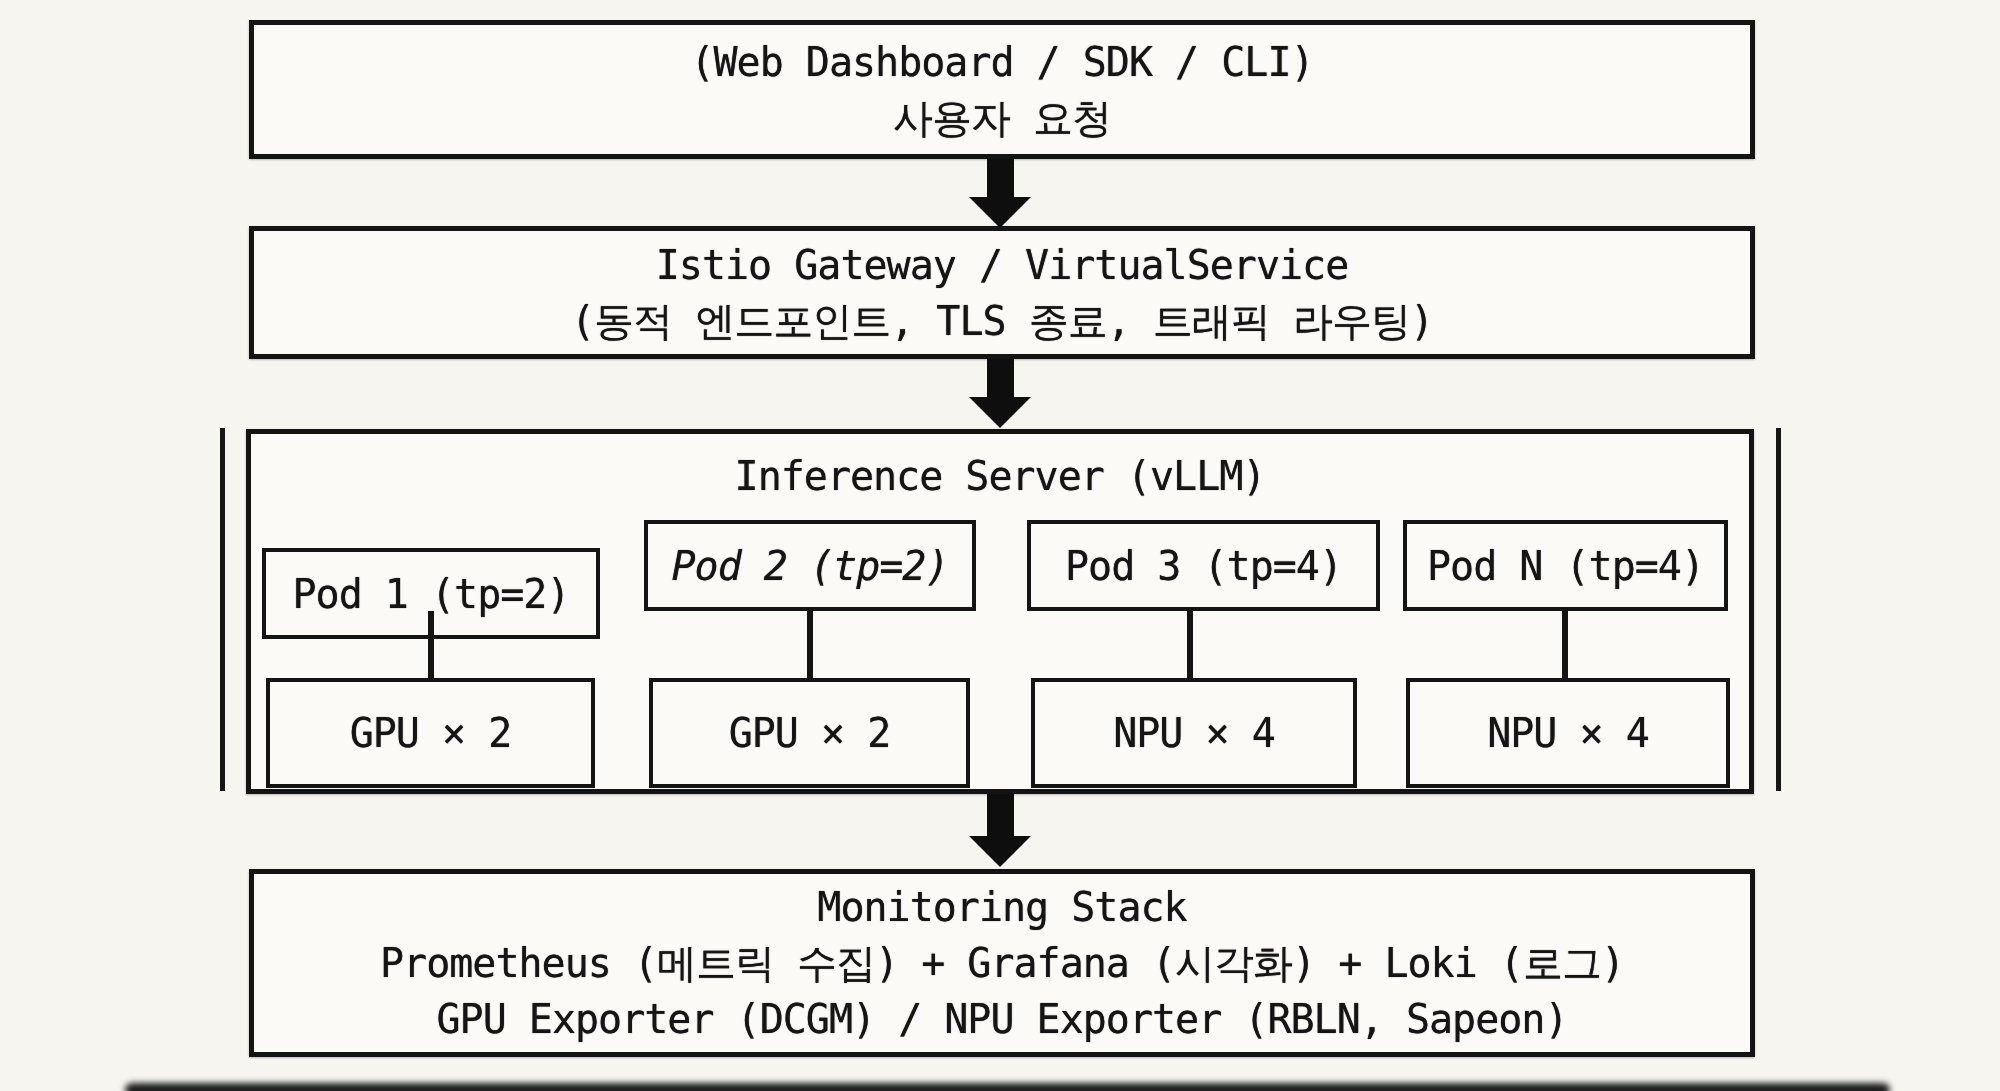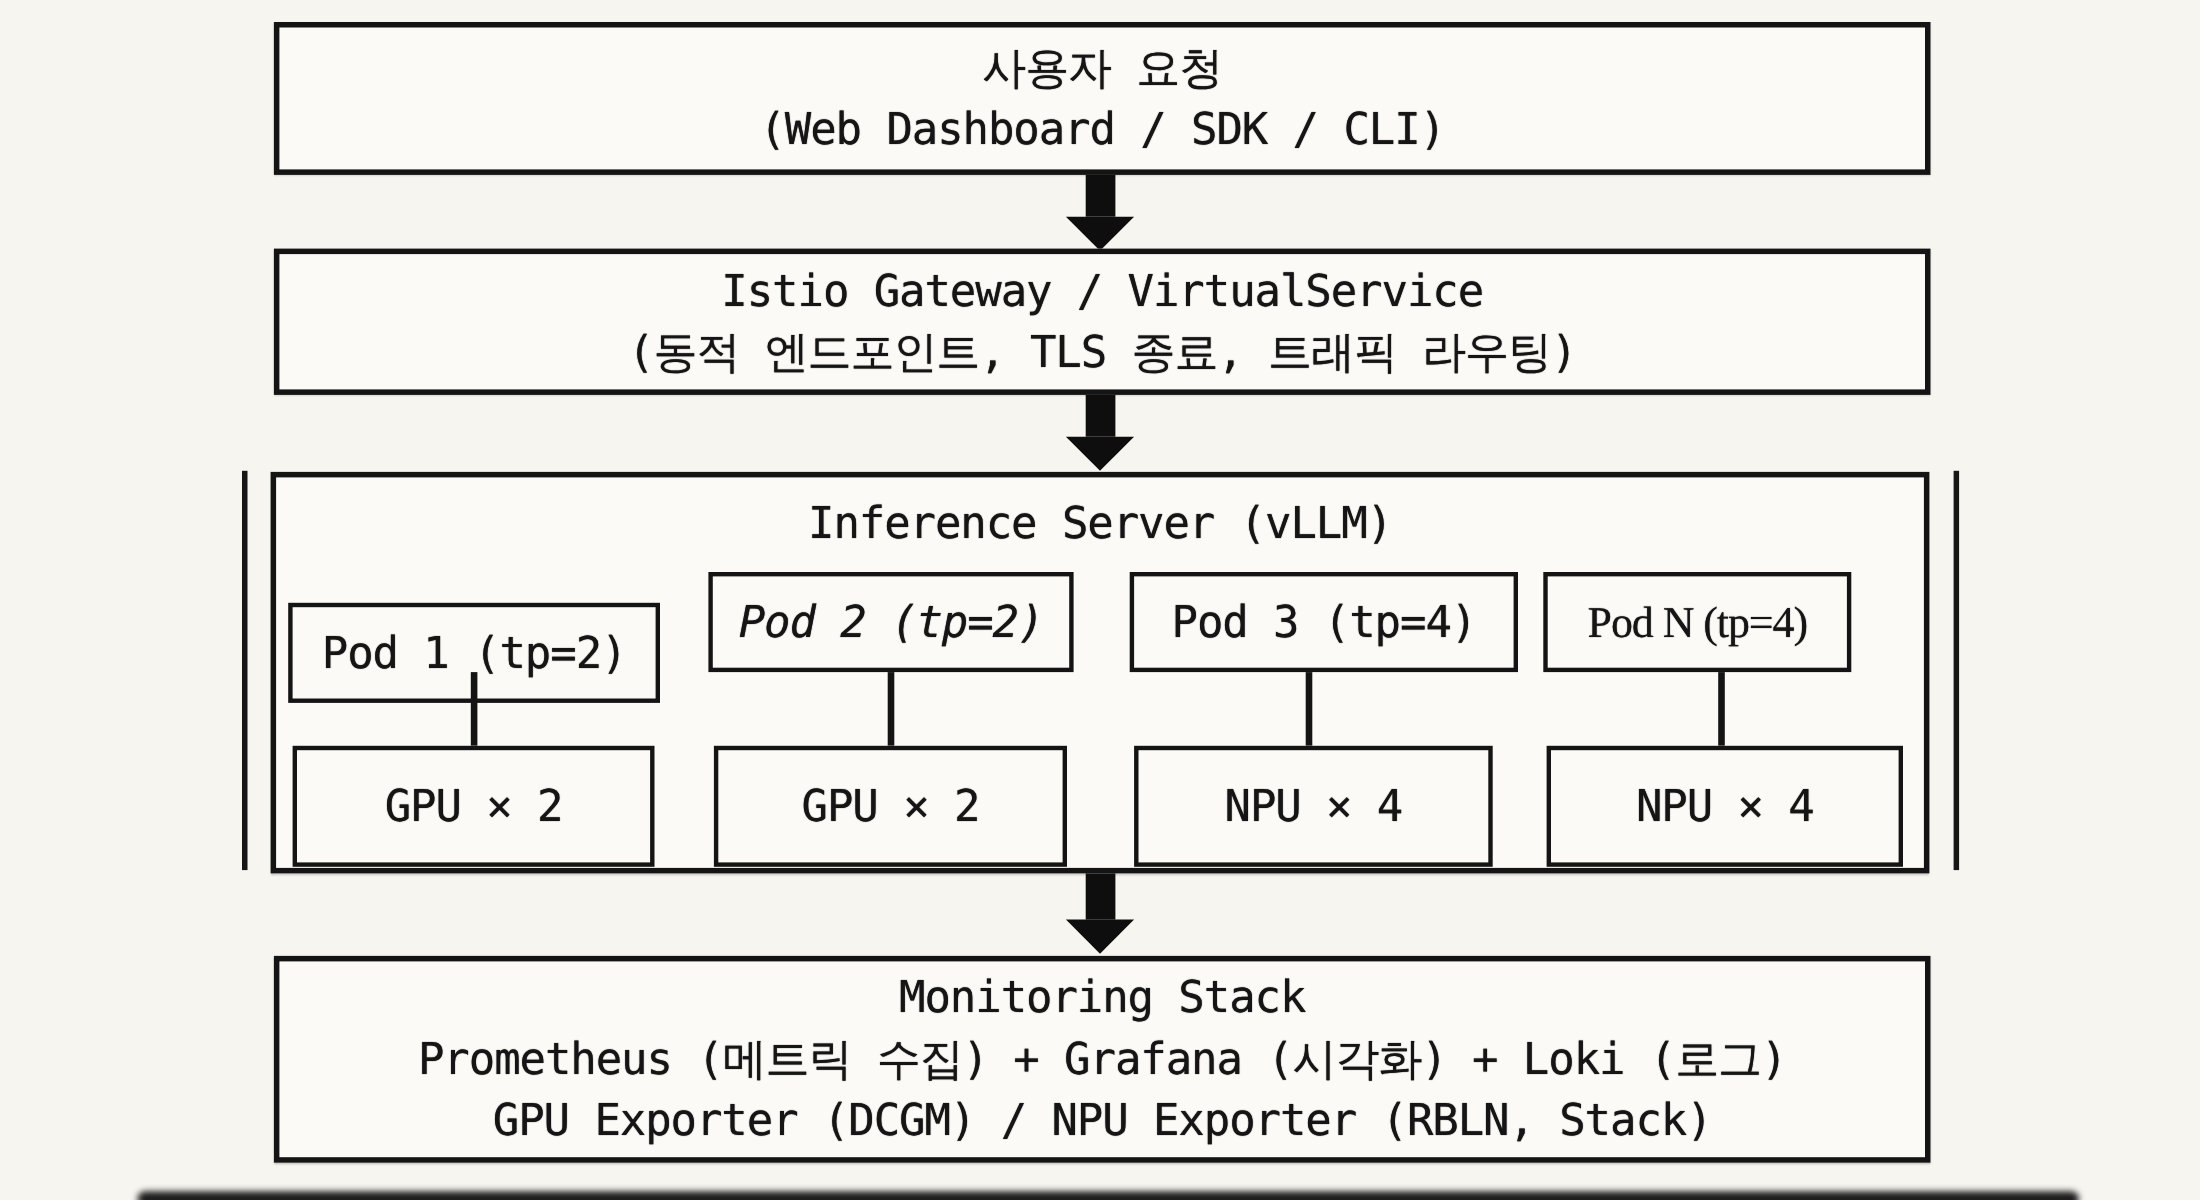--- a/index.html
+++ b/index.html
@@ -63,21 +63,21 @@
     font-size: 40px;
     letter-spacing: -1px;
     text-shadow: 0 0 1px #2a2a2a;
     white-space: nowrap;
   }
   .pod-row   { top: 86px;  height: 91px; }
   .accel-row { top: 244px; height: 110px; }
   .pod-1   { left: 11px;   width: 338px; margin-top: 28px; }
   .pod-2   { left: 393px;  width: 332px; font-style: italic; }
   .pod-3   { left: 776px;  width: 353px; }
-  .pod-n   { left: 1152px; width: 280px; font-family: Liberation Serif, serif; }
+  .pod-n   { left: 1152px; width: 325px; }
   .accel-1 { left: 15px;   width: 329px; }
   .accel-2 { left: 398px;  width: 321px; }
   .accel-3 { left: 780px;  width: 326px; }
   .accel-4 { left: 1155px; width: 324px; }
 
   .connector {
     position: absolute;
     top: 177px; height: 67px; width: 6px;
     background: #141414;
   }
@@ -124,22 +124,22 @@
     border-radius: 7px;
     filter: blur(3px);
   }
 </style>
 </head>
 <body>
 
 <div class="canvas">
 
   <div class="node box-user">
+    <div class="line">(Web Dashboard / SDK / CLI)</div>
     <div class="line">사용자 요청</div>
-    <div class="line">(Web Dashboard / SDK / CLI)</div>
   </div>
 
   <div class="arrow arrow-1">
     <div class="shaft"></div>
     <div class="head"></div>
   </div>
 
   <div class="node box-istio">
     <div class="line">Istio Gateway / VirtualService</div>
     <div class="line">(동적 엔드포인트, TLS 종료, 트래픽 라우팅)</div>
@@ -189,18 +189,18 @@
   </div>
 
   <div class="arrow arrow-3">
     <div class="shaft"></div>
     <div class="head"></div>
   </div>
 
   <div class="node box-monitor">
     <div class="line">Monitoring Stack</div>
     <div class="line">Prometheus (메트릭 수집) + Grafana (시각화) + Loki (로그)</div>
-    <div class="line">GPU Exporter (DCGM) / NPU Exporter (RBLN, Stack)</div>
+    <div class="line">GPU Exporter (DCGM) / NPU Exporter (RBLN, Sapeon)</div>
   </div>
 
   <div class="bottom-artifact"></div>
 
 </div>
 
 </body></html>

